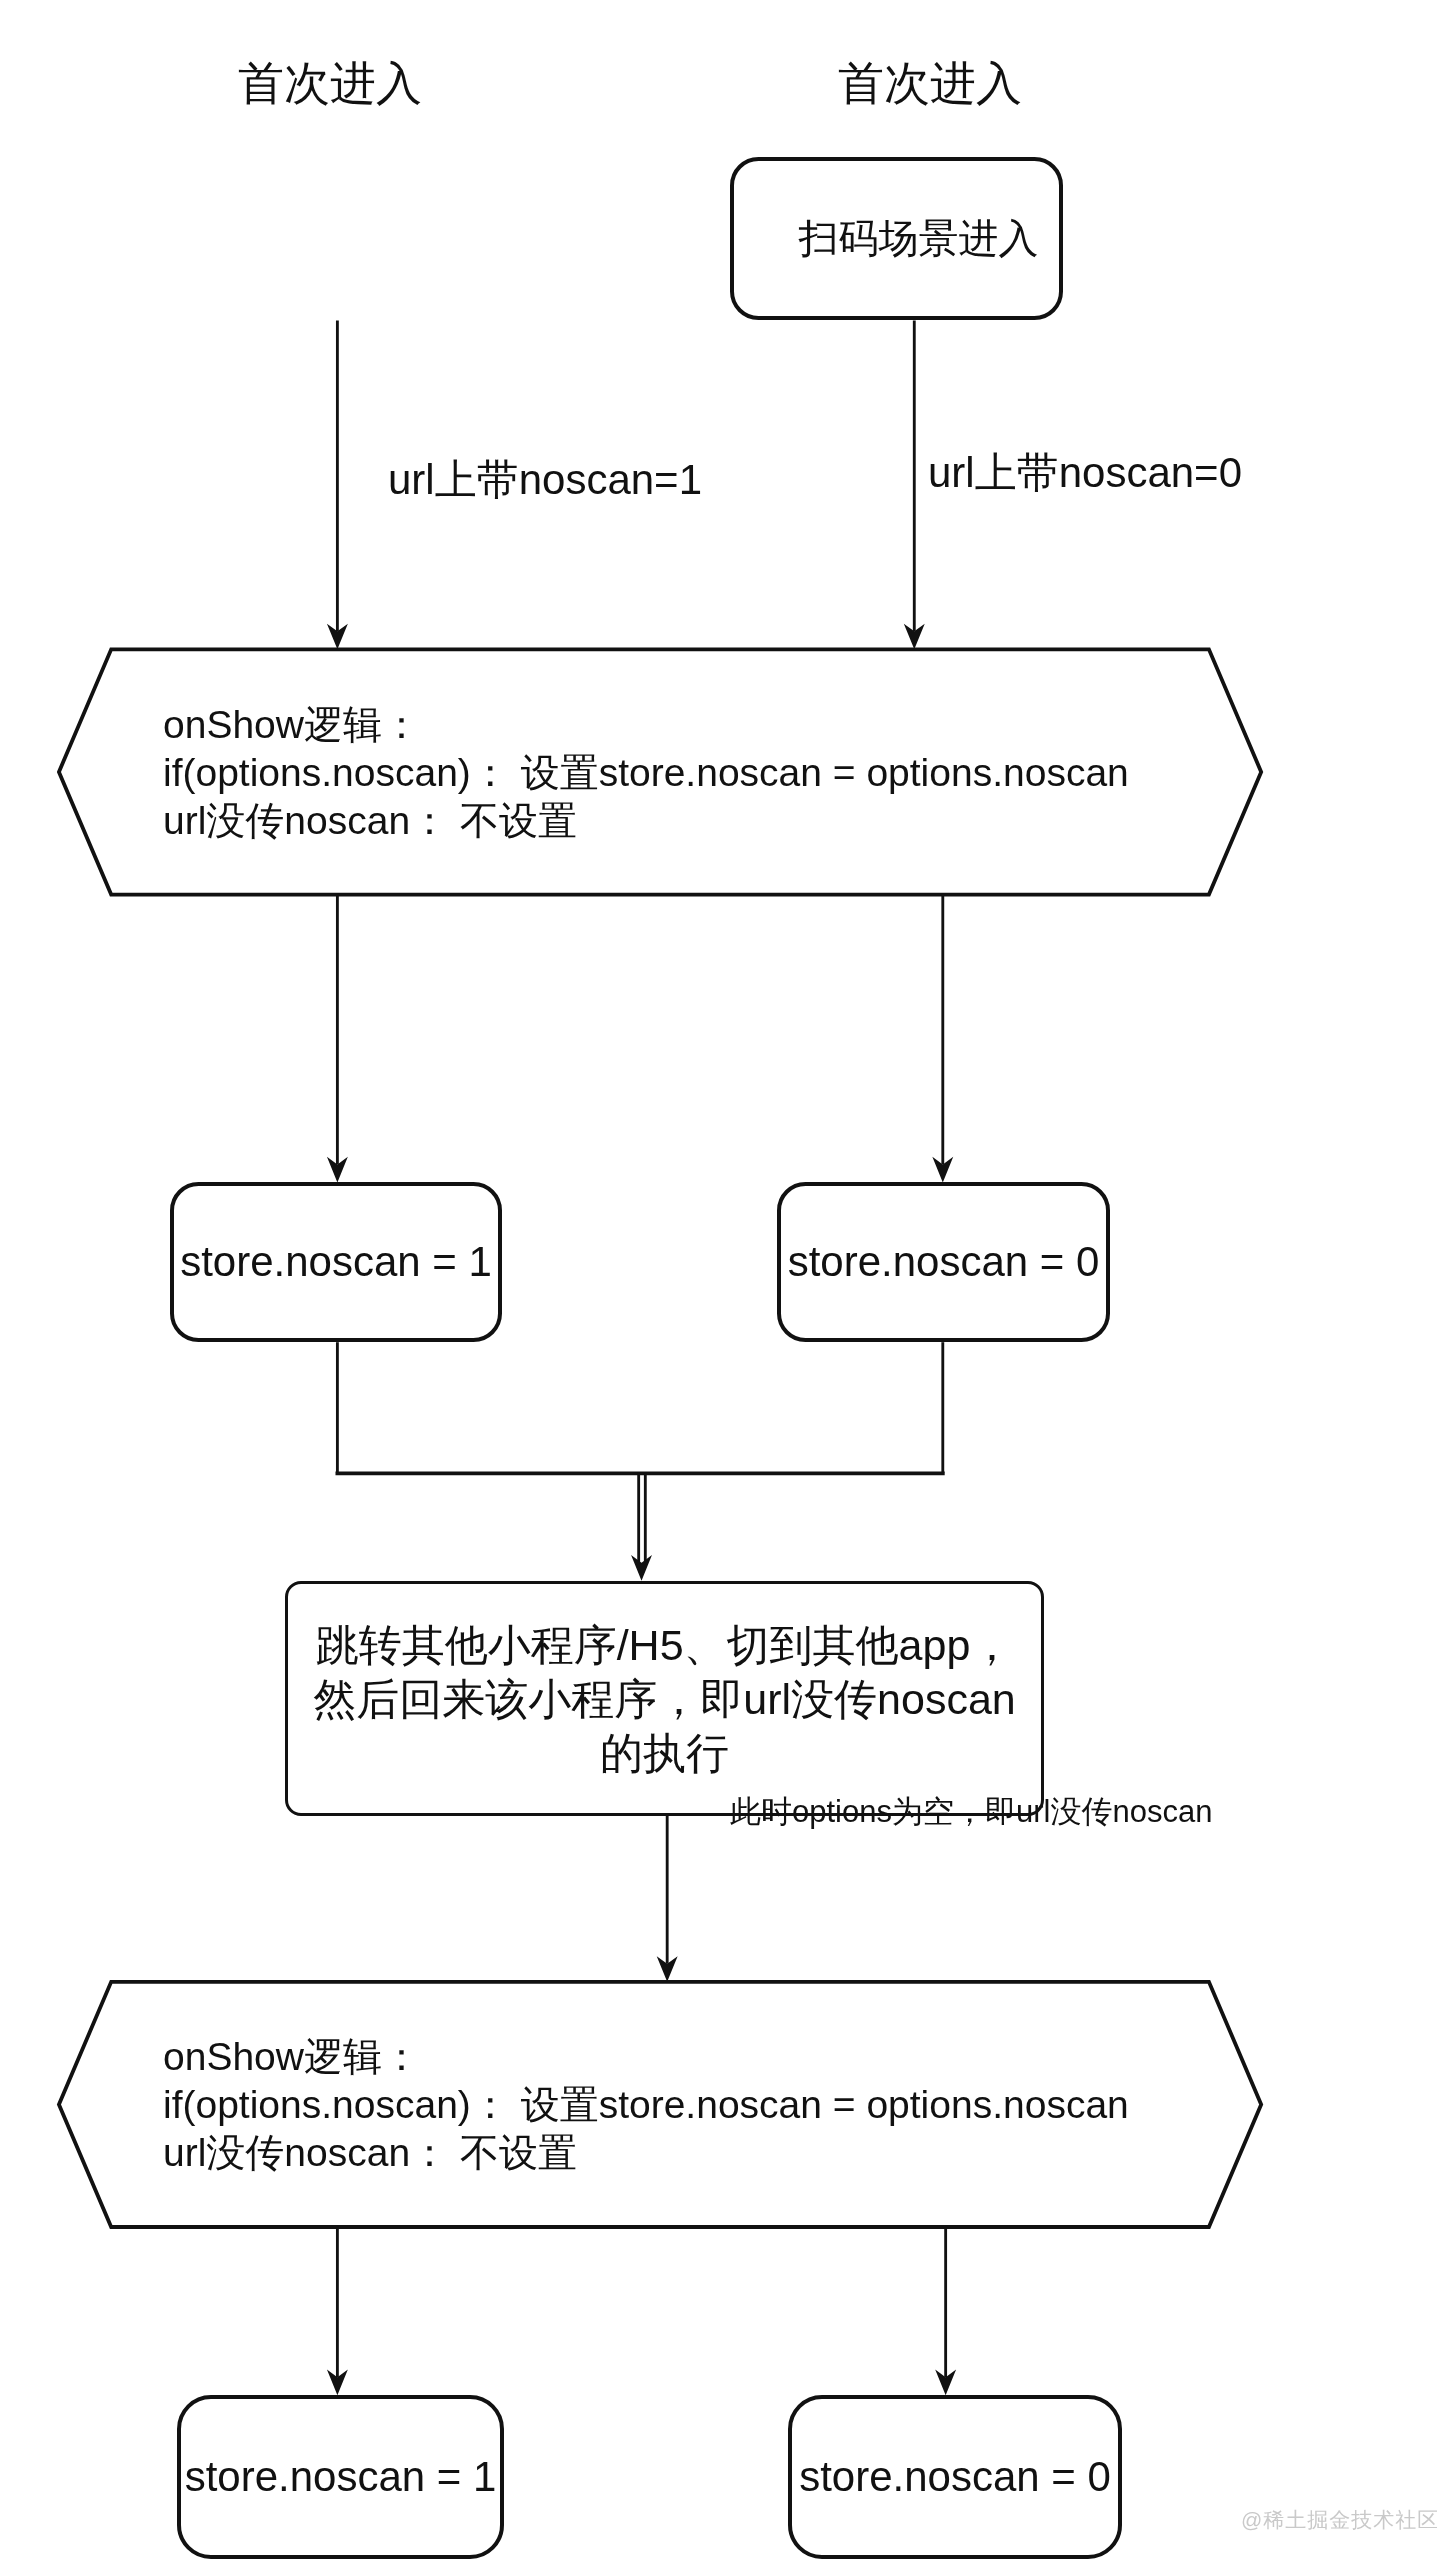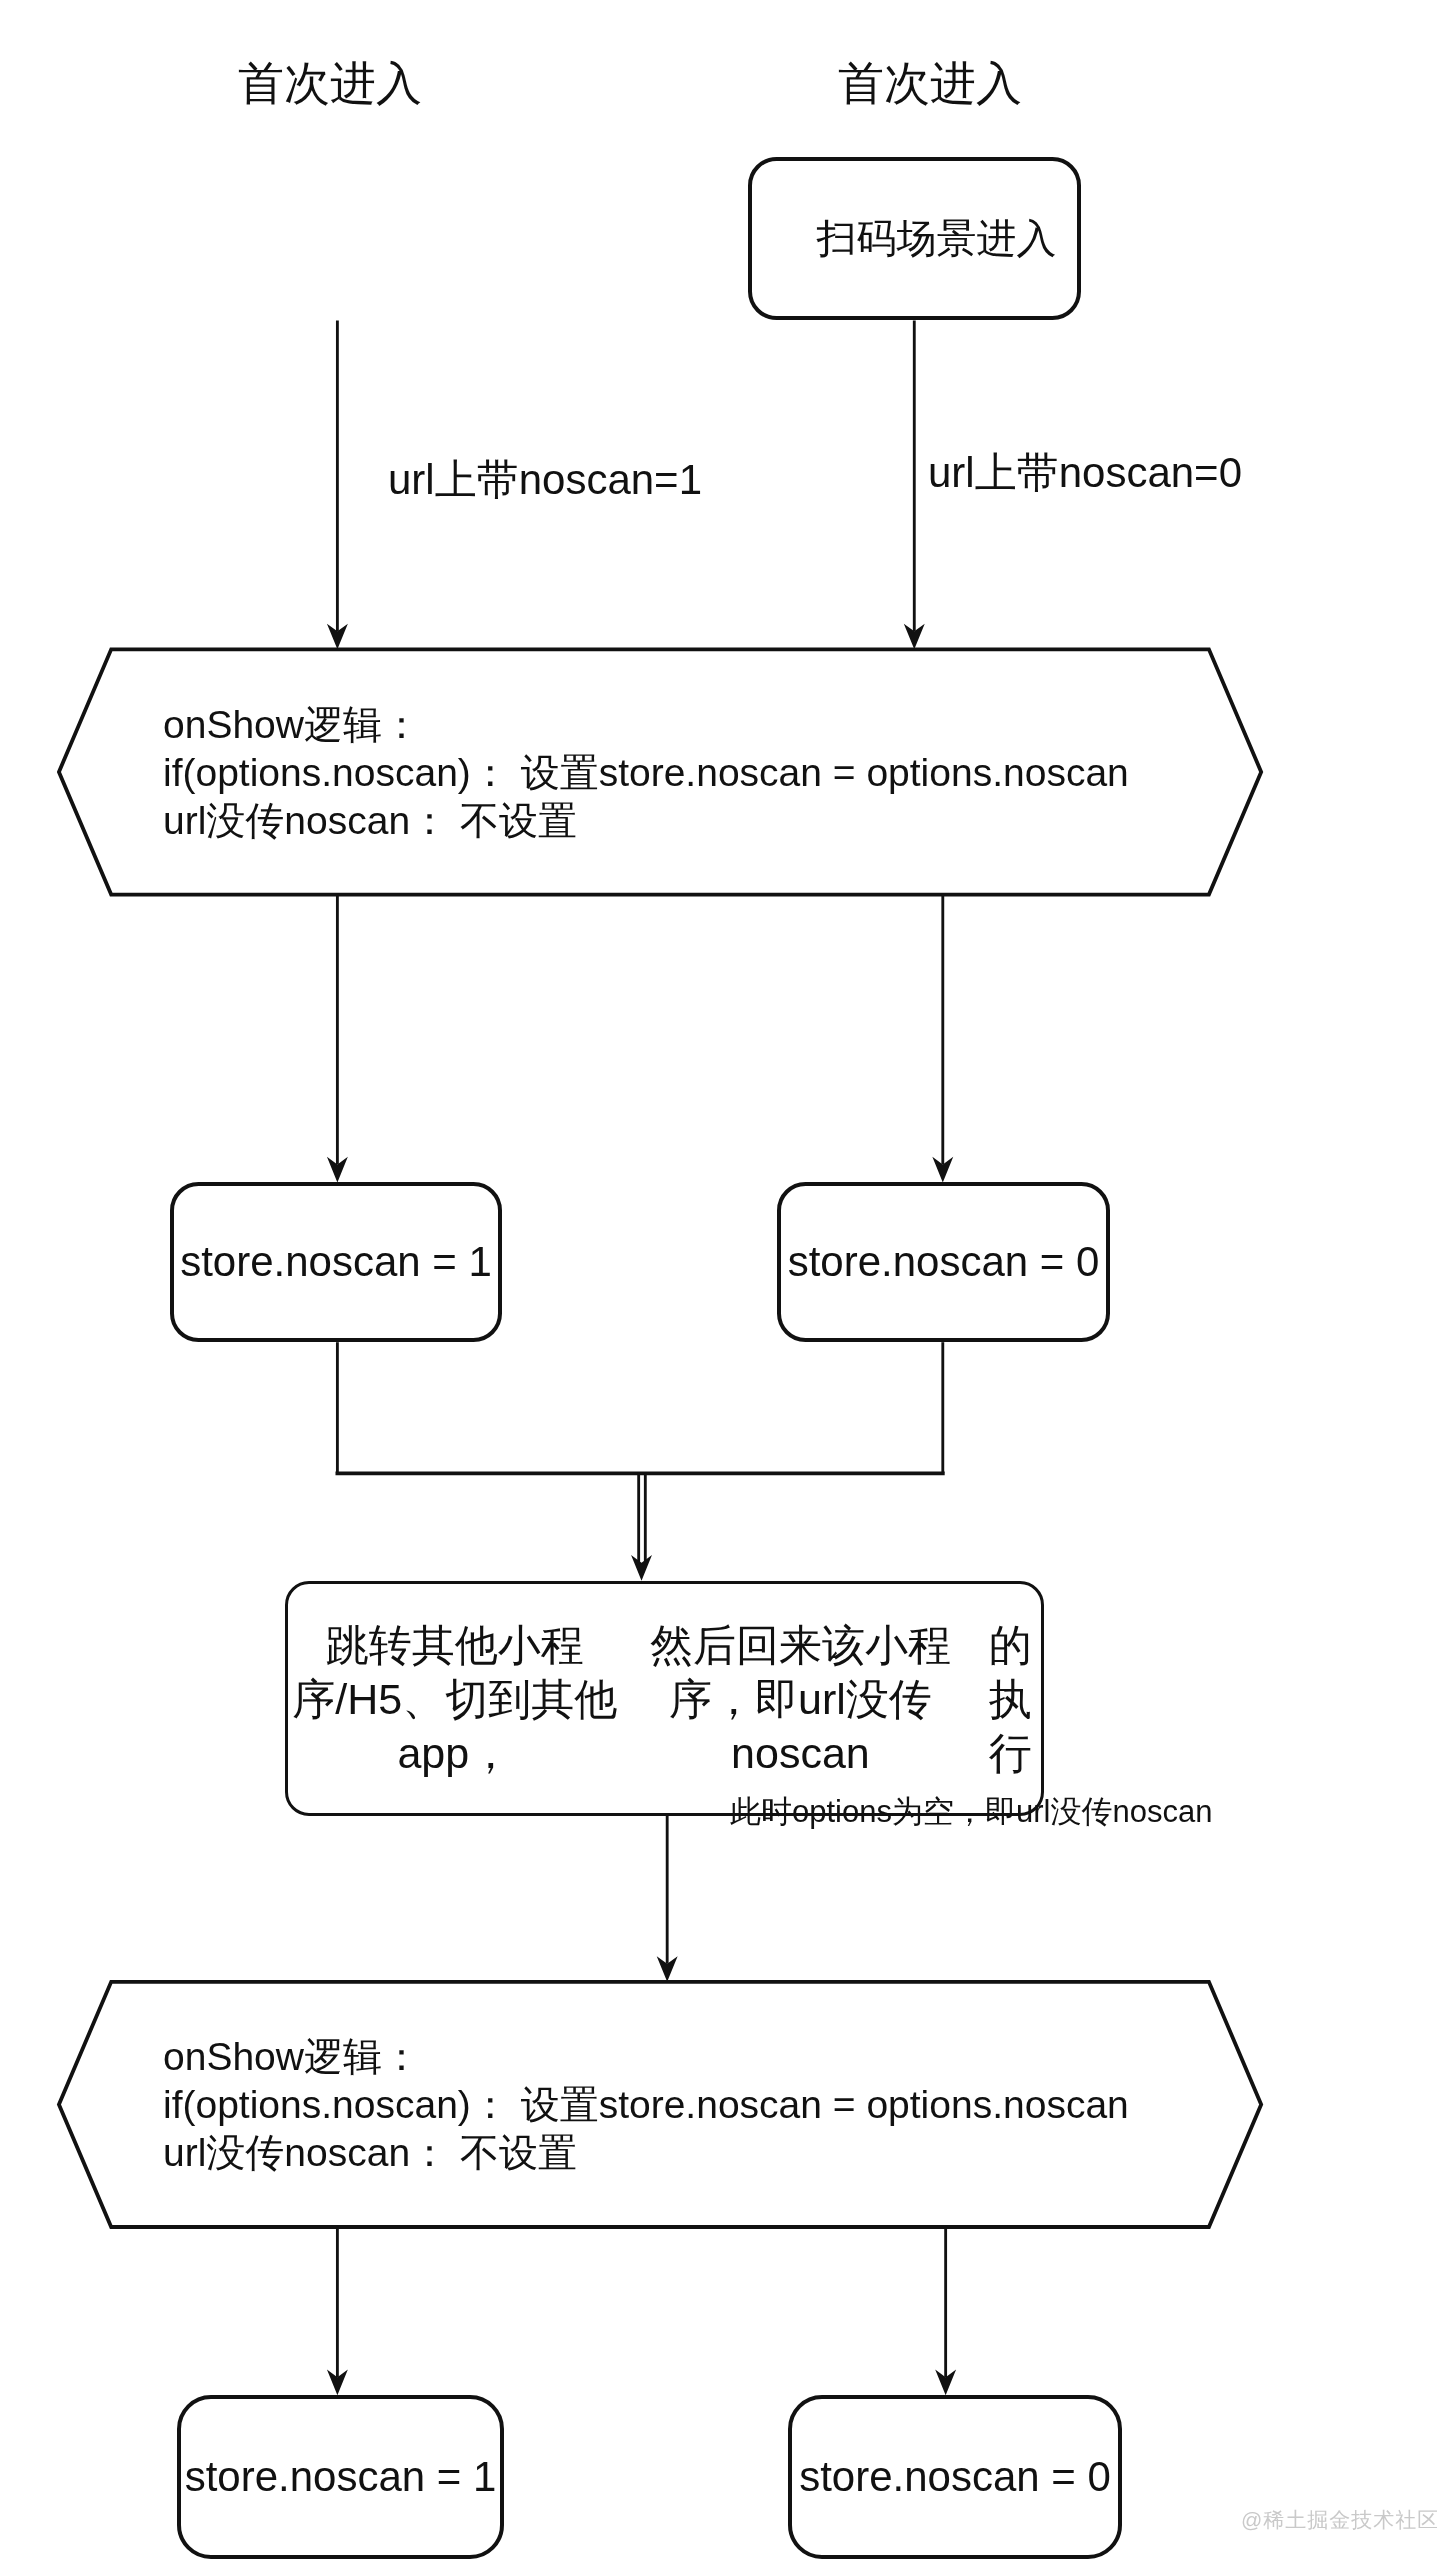--- a/index.html
+++ b/index.html
@@ -13,22 +13,22 @@
   .col-header{font-size:46px;font-weight:400;}
   .node{
     position:absolute;background:#ffffff;border:4.8px solid #111111;
     display:flex;align-items:center;justify-content:center;text-align:center;
     box-sizing:border-box;z-index:2;
   }
   .node-entry{border-radius:28.5px;font-size:40px;}
   .node-store{border-radius:28.5px;font-size:42px;}
   .node-store-bottom{border-radius:34px;font-size:42px;}
   .node-jump{
-    border-radius:24px;border-width:3.8px;font-size:43px;line-height:54px;
-    flex-direction:row;font-weight:400;gap:11px;
+    border-radius:16px;border-width:3.8px;font-size:43px;line-height:54px;
+    flex-direction:column;font-weight:400;
   }
   .edge-label{font-size:42px;z-index:3;}
   .hex-text{position:absolute;font-size:39px;line-height:48px;z-index:3;white-space:nowrap;}
   .hex-text div{white-space:nowrap;margin-left:13px;}
   .watermark{font-size:21px;color:#c9c9c9;z-index:4;letter-spacing:1px;}
 </style>
 </head>
 <body>
 
 <div id="canvas">
@@ -65,21 +65,21 @@
 
     <line x1="355" y1="2343" x2="355" y2="2501" stroke="#111111" stroke-width="3"></line>
     <use href="#ah" x="355" y="2520"></use>
     <line x1="995" y1="2343" x2="995" y2="2501" stroke="#111111" stroke-width="3"></line>
     <use href="#ah" x="995" y="2520"></use>
   </svg>
 
   <div class="abs col-header" style="left:238px;top:53px;">首次进入</div>
   <div class="abs col-header" style="left:838px;top:53px;">首次进入</div>
 
-  <div class="node node-entry" style="left:748px;top:157px;width:333px;height:163px;padding-left:44px;">扫码场景进入</div>
+  <div class="node node-entry" style="left:730px;top:157px;width:333px;height:163px;padding-left:44px;">扫码场景进入</div>
 
   <div class="abs edge-label" style="left:388px;top:452px;">url上带noscan=1</div>
   <div class="abs edge-label" style="left:928px;top:445px;">url上带noscan=0</div>
 
   <div class="hex-text" style="left:150px;top:701px;">
     <div>onShow逻辑：</div>
     <div>if(options.noscan)： 设置store.noscan = options.noscan</div>
     <div>url没传noscan： 不设置</div>
   </div>
 

